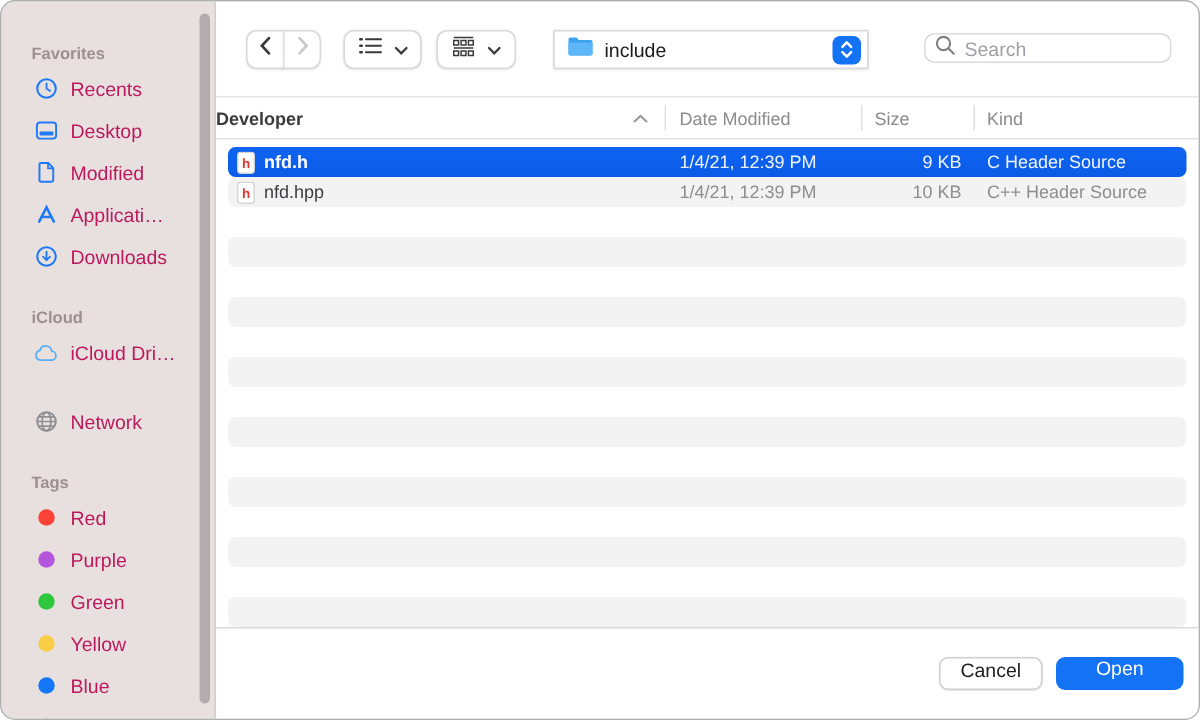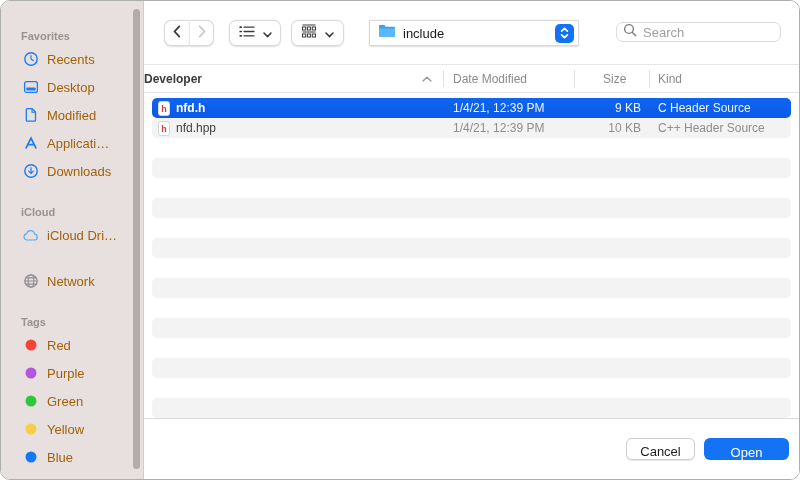--- a/index.html
+++ b/index.html
@@ -6,21 +6,21 @@
     font-family:"Liberation Sans",sans-serif;-webkit-font-smoothing:antialiased;}
   .window{position:absolute;inset:0;box-sizing:border-box;border:1px solid #aeaeae;
     border-radius:10px;overflow:hidden;display:flex;background:#fff;}
   
   .sidebar{width:143px;flex:0 0 143px;background:var(--sidebar-bg,#e8e0df);
     border-right:1px solid #d3cccb;box-sizing:border-box;position:relative;padding-top:8px;}
   .sb-section{margin-bottom:8px;margin-top:18px;}
   .sb-label{height:18px;margin-top:6px;padding-left:20px;display:flex;align-items:center;
     font-size:11px;font-weight:700;color:#9a918f;}
   .sb-item{height:28px;display:flex;align-items:center;padding-left:21px;gap:8px;
-    font-size:13px;color:#a16207;cursor:default;white-space:nowrap;}
+    font-size:13px;color:#be185d;cursor:default;white-space:nowrap;}
   .sb-icon{width:17px;height:17px;flex:0 0 17px;display:flex;align-items:center;justify-content:center;}
   .sb-text{overflow:hidden;text-overflow:ellipsis;max-width:88px;}
   .sb-scrollbar{position:absolute;top:8px;bottom:10px;right:3px;width:7px;border-radius:4px;
     background:#b4acac;}
   
   .main{flex:1;display:flex;flex-direction:column;position:relative;background:#fff;min-width:0;}
   
   .toolbar{height:63px;border-bottom:1px solid #e6e6e6;position:relative;flex:0 0 63px;}
   .tbtn{position:absolute;top:19px;height:26px;box-sizing:border-box;background:#fff;
     border:1px solid #d9d9d9;box-shadow:0 0.5px 1.5px rgba(0,0,0,.12);display:flex;
@@ -39,42 +39,42 @@
     padding:0 6px;gap:4px;}
   .searchwrap input{border:none;outline:none;flex:1;min-width:0;font-size:13px;
     font-family:"Liberation Sans",sans-serif;color:#1a1a1a;background:transparent;}
   .searchwrap input::placeholder{color:#9e9ea4;}
   
   .hdr{height:27px;flex:0 0 27px;border-bottom:1px solid #e3e4e6;position:relative;
     display:grid;grid-template-columns:299px 131px 75px 1fr;align-items:center;font-size:12px;color:#8b8b8e;}
   .hdr .hname{color:#3b3b3d;font-weight:700;display:flex;align-items:center;}
   .hdr .hsort{margin-left:auto;padding-right:11px;display:flex;align-items:center;}
   .hdr .hdate{padding-left:10px;}
-  .hdr .hsize{padding-left:9px;margin-left:20px;}
+  .hdr .hsize{padding-left:9px;}
   .hdr .hkind{padding-left:9px;}
   .hsep{position:absolute;top:5px;bottom:5px;width:1px;background:#e2e2e3;}
   
   .list{flex:1;padding-top:5px;overflow:hidden;}
   .row{height:20px;margin:0 8px;border-radius:5px;display:grid;
     grid-template-columns:291px 131px 75px 1fr;align-items:center;font-size:12px;color:#8e8e90;}
   .row.alt{background:var(--zebra,#f2f3f2);}
   .row.selected{background:linear-gradient(var(--selection,#0e64f2),var(--selection2,#0b5be6));color:rgba(255,255,255,.93);}
   .cell{white-space:nowrap;overflow:hidden;}
   .cell.name{display:flex;align-items:center;gap:6px;padding-left:6px;color:#3e3e40;}
   .row.selected .cell.name{color:#fff;}
   .row.selected .fname{font-weight:700;}
   .cell.date{padding-left:10px;}
   .cell.size{text-align:right;padding-right:8px;}
   .cell.kind{padding-left:9px;}
   .file-icon{width:12px;height:15px;display:flex;flex:0 0 12px;}
   
   .footer{height:60px;flex:0 0 60px;border-top:1px solid #dadada;display:flex;align-items:center;
     justify-content:flex-end;gap:9px;padding-right:10px;background:#fff;}
   .btn{height:22px;box-sizing:border-box;border-radius:6px;font-size:13px;display:flex;
-    align-items:flex-end;justify-content:center;cursor:default;font-family:"Liberation Sans",sans-serif;}
+    align-items:flex-start;justify-content:center;cursor:default;font-family:"Liberation Sans",sans-serif;}
   .btn.cancel{width:69px;background:#fff;border:1px solid #cfcfcf;box-shadow:0 0.5px 1px rgba(0,0,0,.1);color:#1d1d1f;}
   .btn.open{width:85px;background:var(--accent,#1473f4);border:none;color:#fff;font-weight:400;}
 </style>
 </head>
 <body>
 
 <div class="window">
 
   <aside class="sidebar">
     <div id="sidebar-sections">

